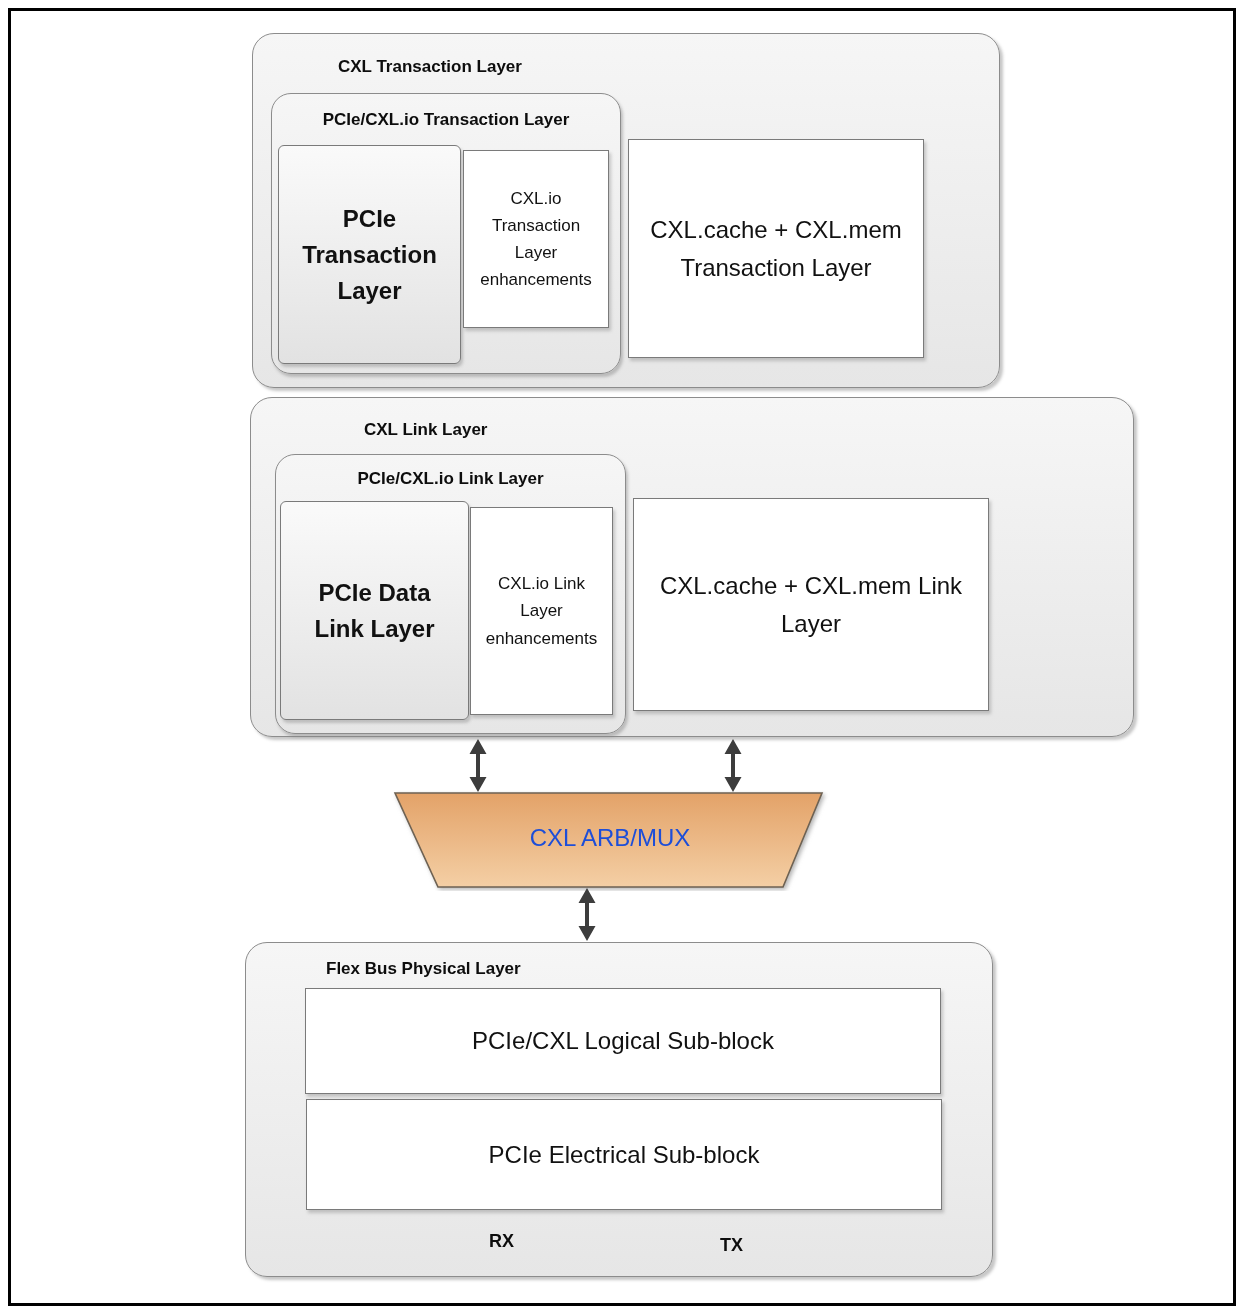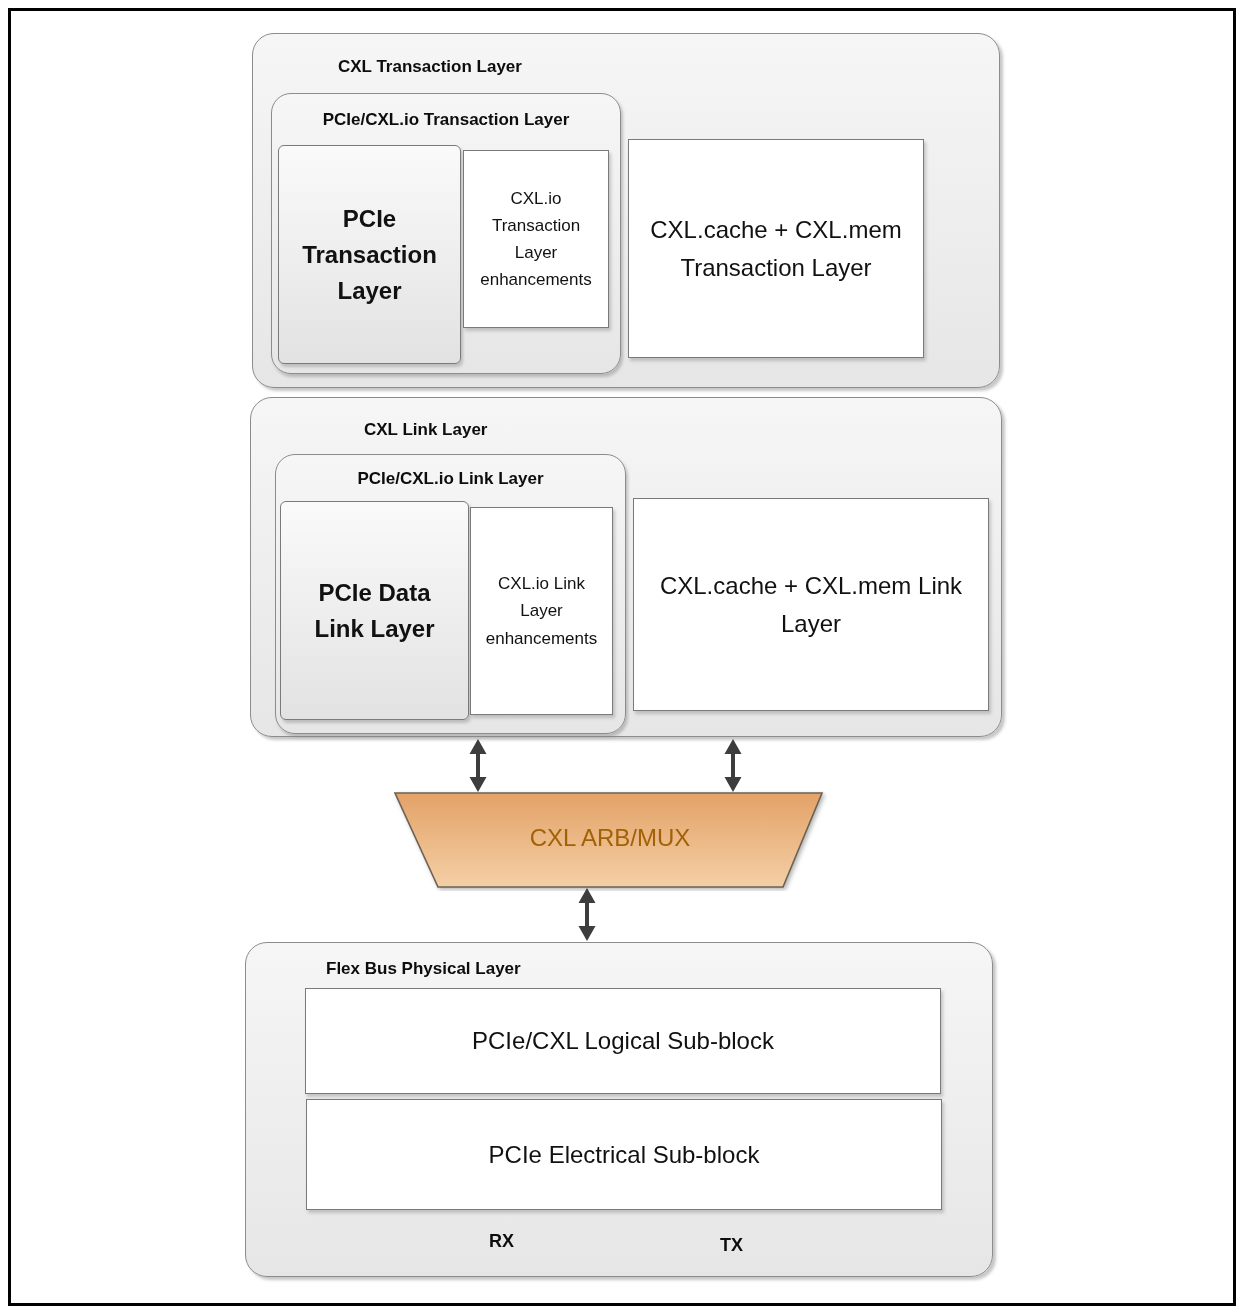--- a/index.html
+++ b/index.html
@@ -46,21 +46,21 @@
     display:flex;align-items:center;justify-content:center;text-align:center;
     font-size:24px;line-height:1.55;
   }
   .white-box.small-text{font-size:17px;line-height:1.6;padding:0 8px;}
   .arrow-svg{position:absolute;}
   .arrow-glyph{fill:var(--arrow);}
   .trap-wrap{position:absolute;left:390px;top:790px;width:440px;height:101px;}
   .trap-label{
     position:absolute;left:0;top:0;width:100%;height:96px;
     display:flex;align-items:center;justify-content:center;
-    font-size:24px;color:#a16207;
+    font-size:24px;color:#1d4ed8;
   }
   .corner-label{
     position:absolute;font-weight:bold;font-size:18px;color:#0d0d0d;white-space:nowrap;
   }
 </style>
 </head>
 <body>
 
 <div class="canvas">
   <div class="frame"></div>
@@ -70,21 +70,21 @@
 
     <div class="subcontainer" style="left:18px;top:59px;width:350px;height:281px;">
       <div class="sub-title">PCIe/CXL.io Transaction Layer</div>
       <div class="rounded-box" style="left:6px;top:51px;width:183px;height:219px;">PCIe Transaction Layer</div>
       <div class="white-box small-text" style="left:191px;top:56px;width:146px;height:178px;">CXL.io Transaction Layer enhancements</div>
     </div>
 
     <div class="white-box" style="left:375px;top:105px;width:296px;height:219px;padding:0 8px;">CXL.cache + CXL.mem Transaction Layer</div>
   </section>
 
-  <section class="container" style="left:250px;top:397px;width:752px;height:340px;">
+  <section class="container" style="left:250px;top:397px;width:884px;height:340px;">
     <div class="container-title" style="left:113px;top:22px;">CXL Link Layer</div>
 
     <div class="subcontainer" style="left:24px;top:56px;width:351px;height:280px;">
       <div class="sub-title" style="top:14px;">PCIe/CXL.io Link Layer</div>
       <div class="rounded-box" style="left:4px;top:46px;width:189px;height:219px;">PCIe Data Link Layer</div>
       <div class="white-box small-text" style="left:194px;top:52px;width:143px;height:208px;">CXL.io Link Layer enhancements</div>
     </div>
 
     <div class="white-box" style="left:382px;top:100px;width:356px;height:213px;padding:0 4px;">CXL.cache + CXL.mem Link Layer</div>
   </section>

